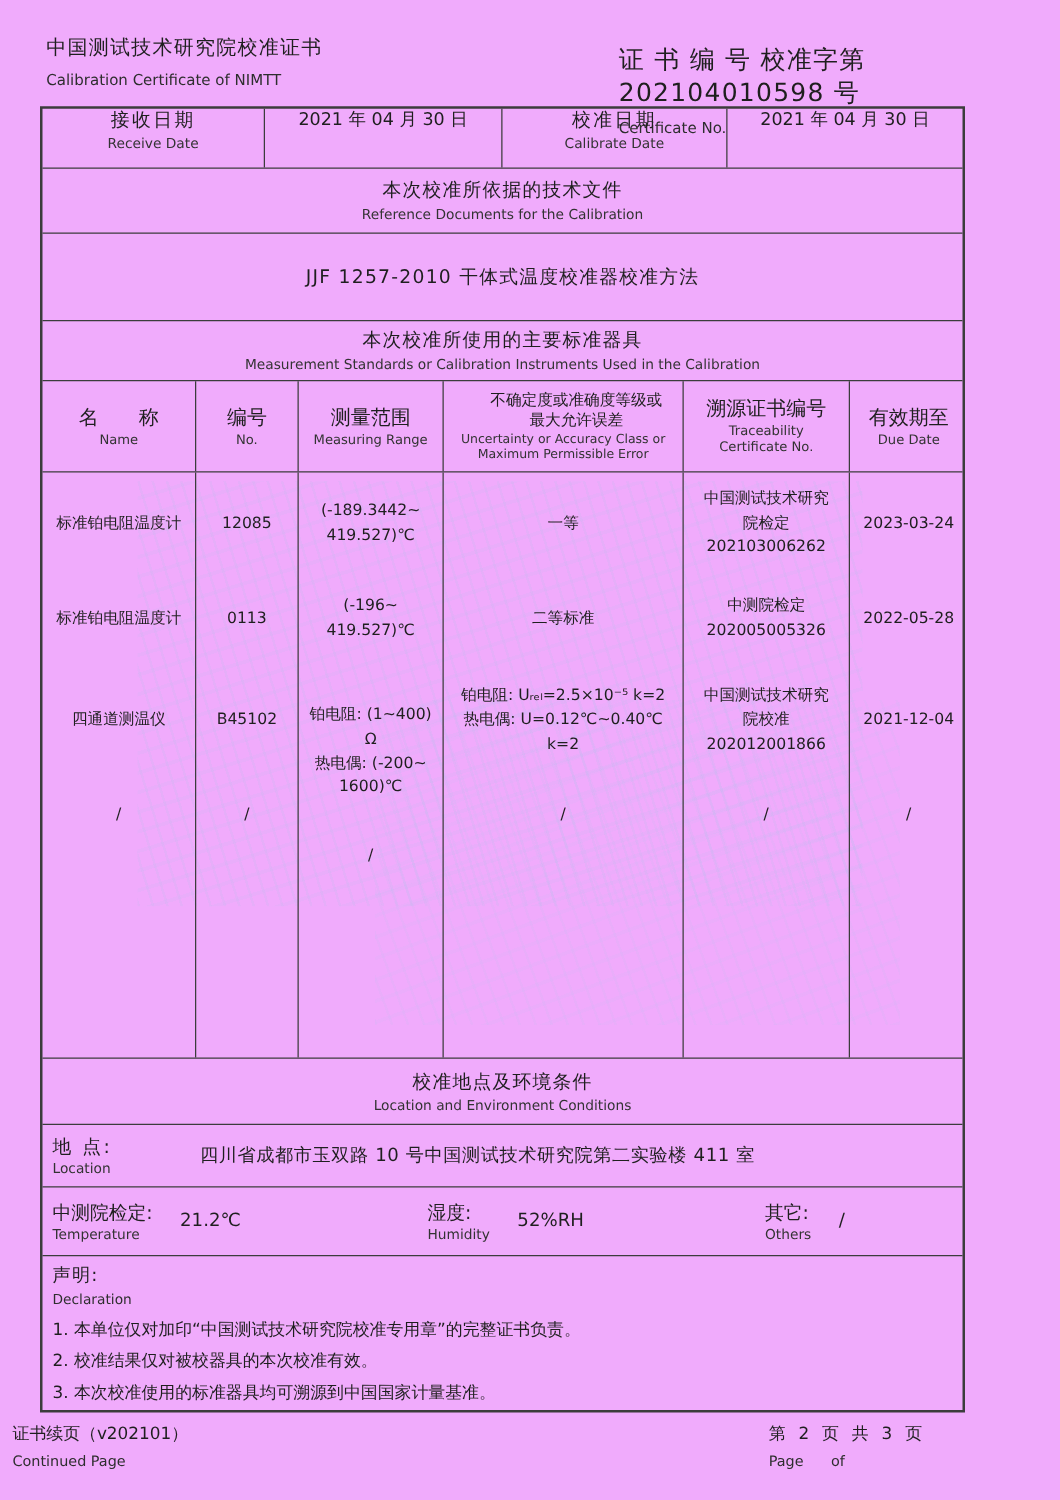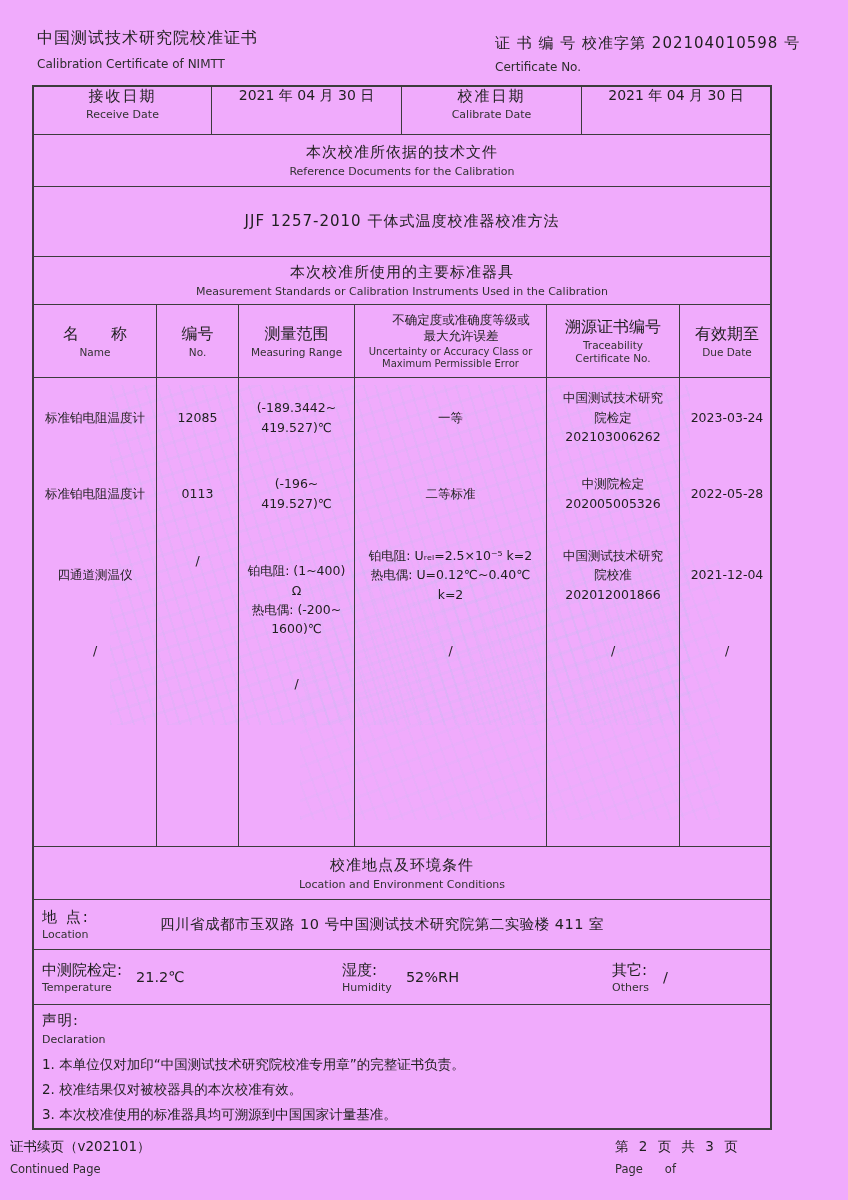--- a/index.html
+++ b/index.html
@@ -11,21 +11,21 @@
   }
   .cn { font-size:14px; }
   .en { font-size:11px; color:#333; }
   .pre { white-space:pre-line; }
 
   
   .hdr-left { position:absolute; left:37px; top:28px; }
   .hdr-left .t  { font-size:16px; letter-spacing:1px; }
   .hdr-left .s  { font-size:12px; margin-top:8px; color:#2e2e2e; }
   .hdr-right { position:absolute; left:495px; top:34px; }
-  .hdr-right .t { font-size:15px; letter-spacing:1px; }
+  .hdr-right .t { font-size:20px; letter-spacing:1px; }
   .hdr-right .s { font-size:12px; margin-top:7px; color:#2e2e2e; }
 
   
   .frame {
     position:absolute; left:32px; top:85px; width:740px; height:1045px;
     border:2px solid #3c3c3c; display:flex; flex-direction:column;
     background:transparent;
   }
   .bb { border-bottom:1.5px solid #3c3c3c; }
   .br { border-right:1.2px solid #3c3c3c; }
@@ -74,21 +74,21 @@
   .band-loc { height:53px; }
   .loc-row { height:50px; display:flex; align-items:center; padding-left:8px; }
   .loc-lab { width:118px; }
   .loc-lab .cn { font-size:15px; letter-spacing:2px; }
   .loc-lab .en { font-size:11px; margin-top:1px; }
   .loc-val { font-size:14.5px; letter-spacing:0.5px; }
   .env-row { height:55px; display:flex; align-items:center; padding-left:8px; }
   .env-grp { display:flex; align-items:center; }
   .env-lab .cn { font-size:15px; }
   .env-lab .en { font-size:11px; margin-top:1px; }
-  .env-val { font-size:14.5px; margin-left:14px; }
+  .env-val { font-size:14.5px; margin-left:22px; }
   .g1 { width:300px; } .g2 { width:270px; }
 
   
   .decl { flex:1; padding:6px 10px 0 8px; }
   .decl .t { font-size:14.5px; letter-spacing:1px; }
   .decl .s { font-size:11px; margin:3px 0 6px; color:#2e2e2e; }
   .decl .li { font-size:13.5px; line-height:1.85; }
 
   
   .ftr-left { position:absolute; left:10px; top:1138px; }
@@ -203,20 +203,23 @@
             <span class="pre">/</span>
           </div>
       </div>
       <div class="std-col br">
         <div class="seg r1">
             <span class="pre">12085</span>
           </div>
         <div class="seg r2">
             <span class="pre">0113</span>
           </div>
+        <div class="seg r3">
+            <span class="pre">B45102</span>
+          </div>
         <div class="seg r4">
             <span class="pre">/</span>
           </div>
       </div>
       <div class="std-col br">
         <div class="seg r1">
             <span class="pre">(-189.3442~
 419.527)℃</span>
           </div>
         <div class="seg r2">

